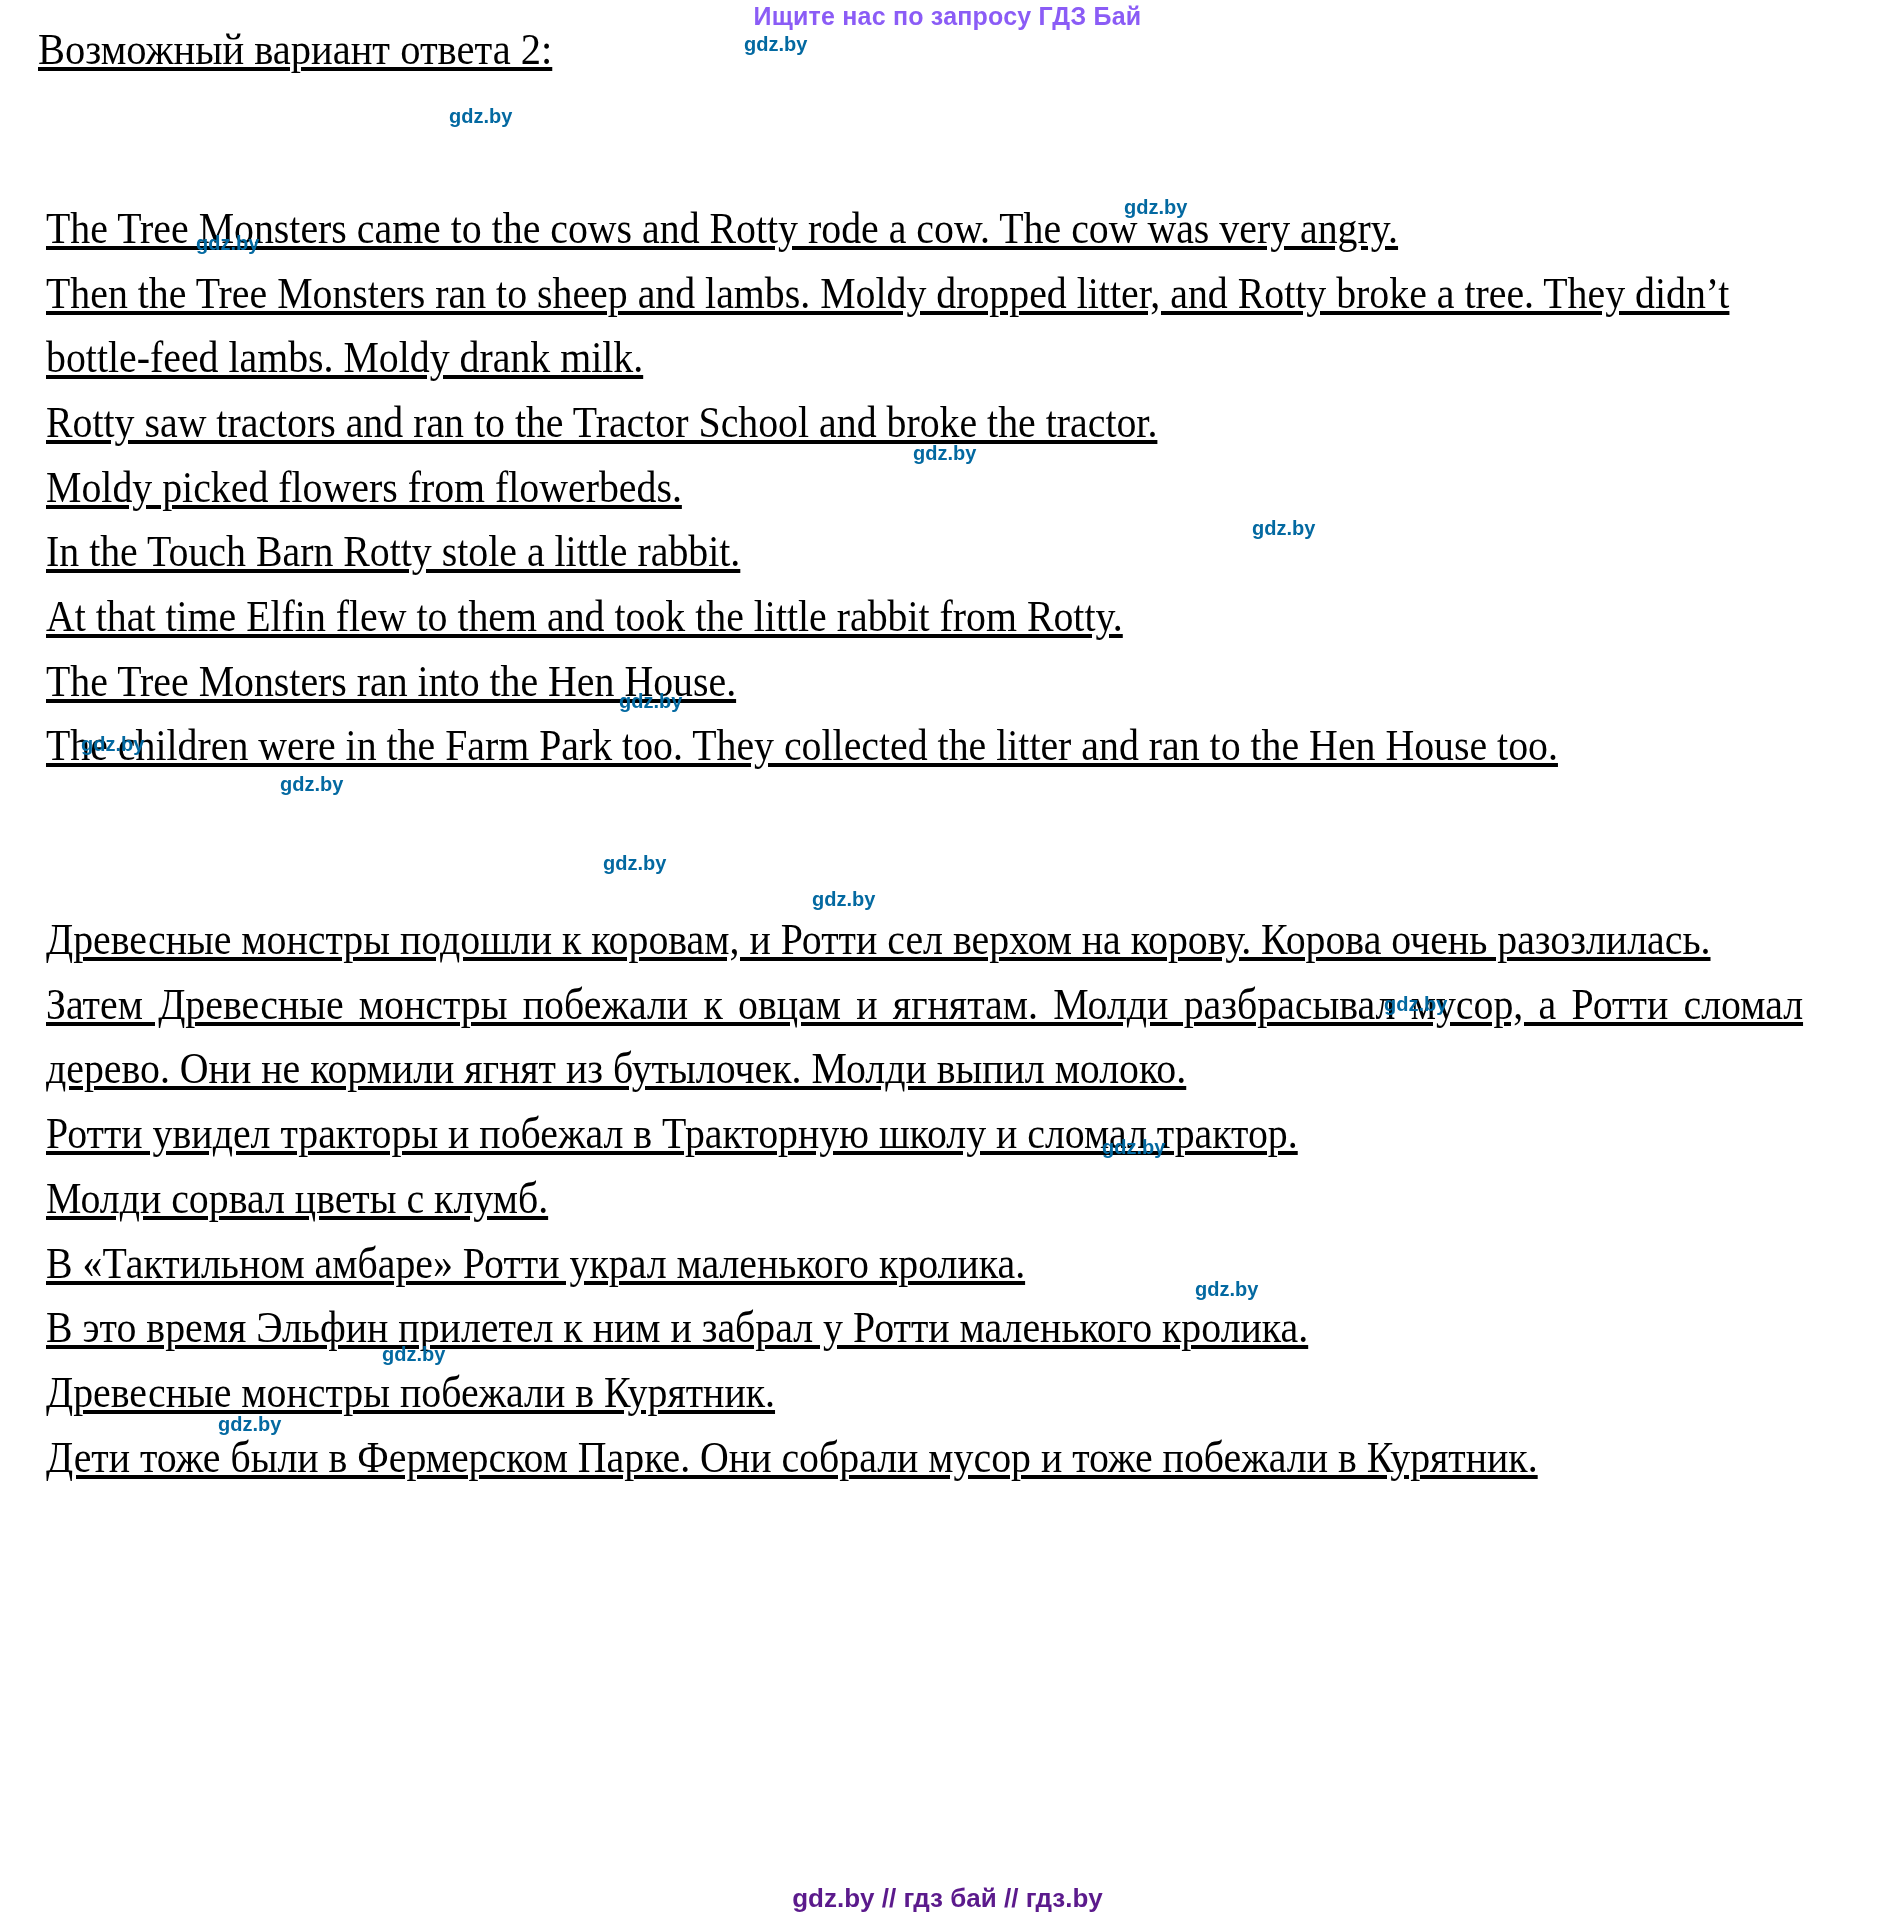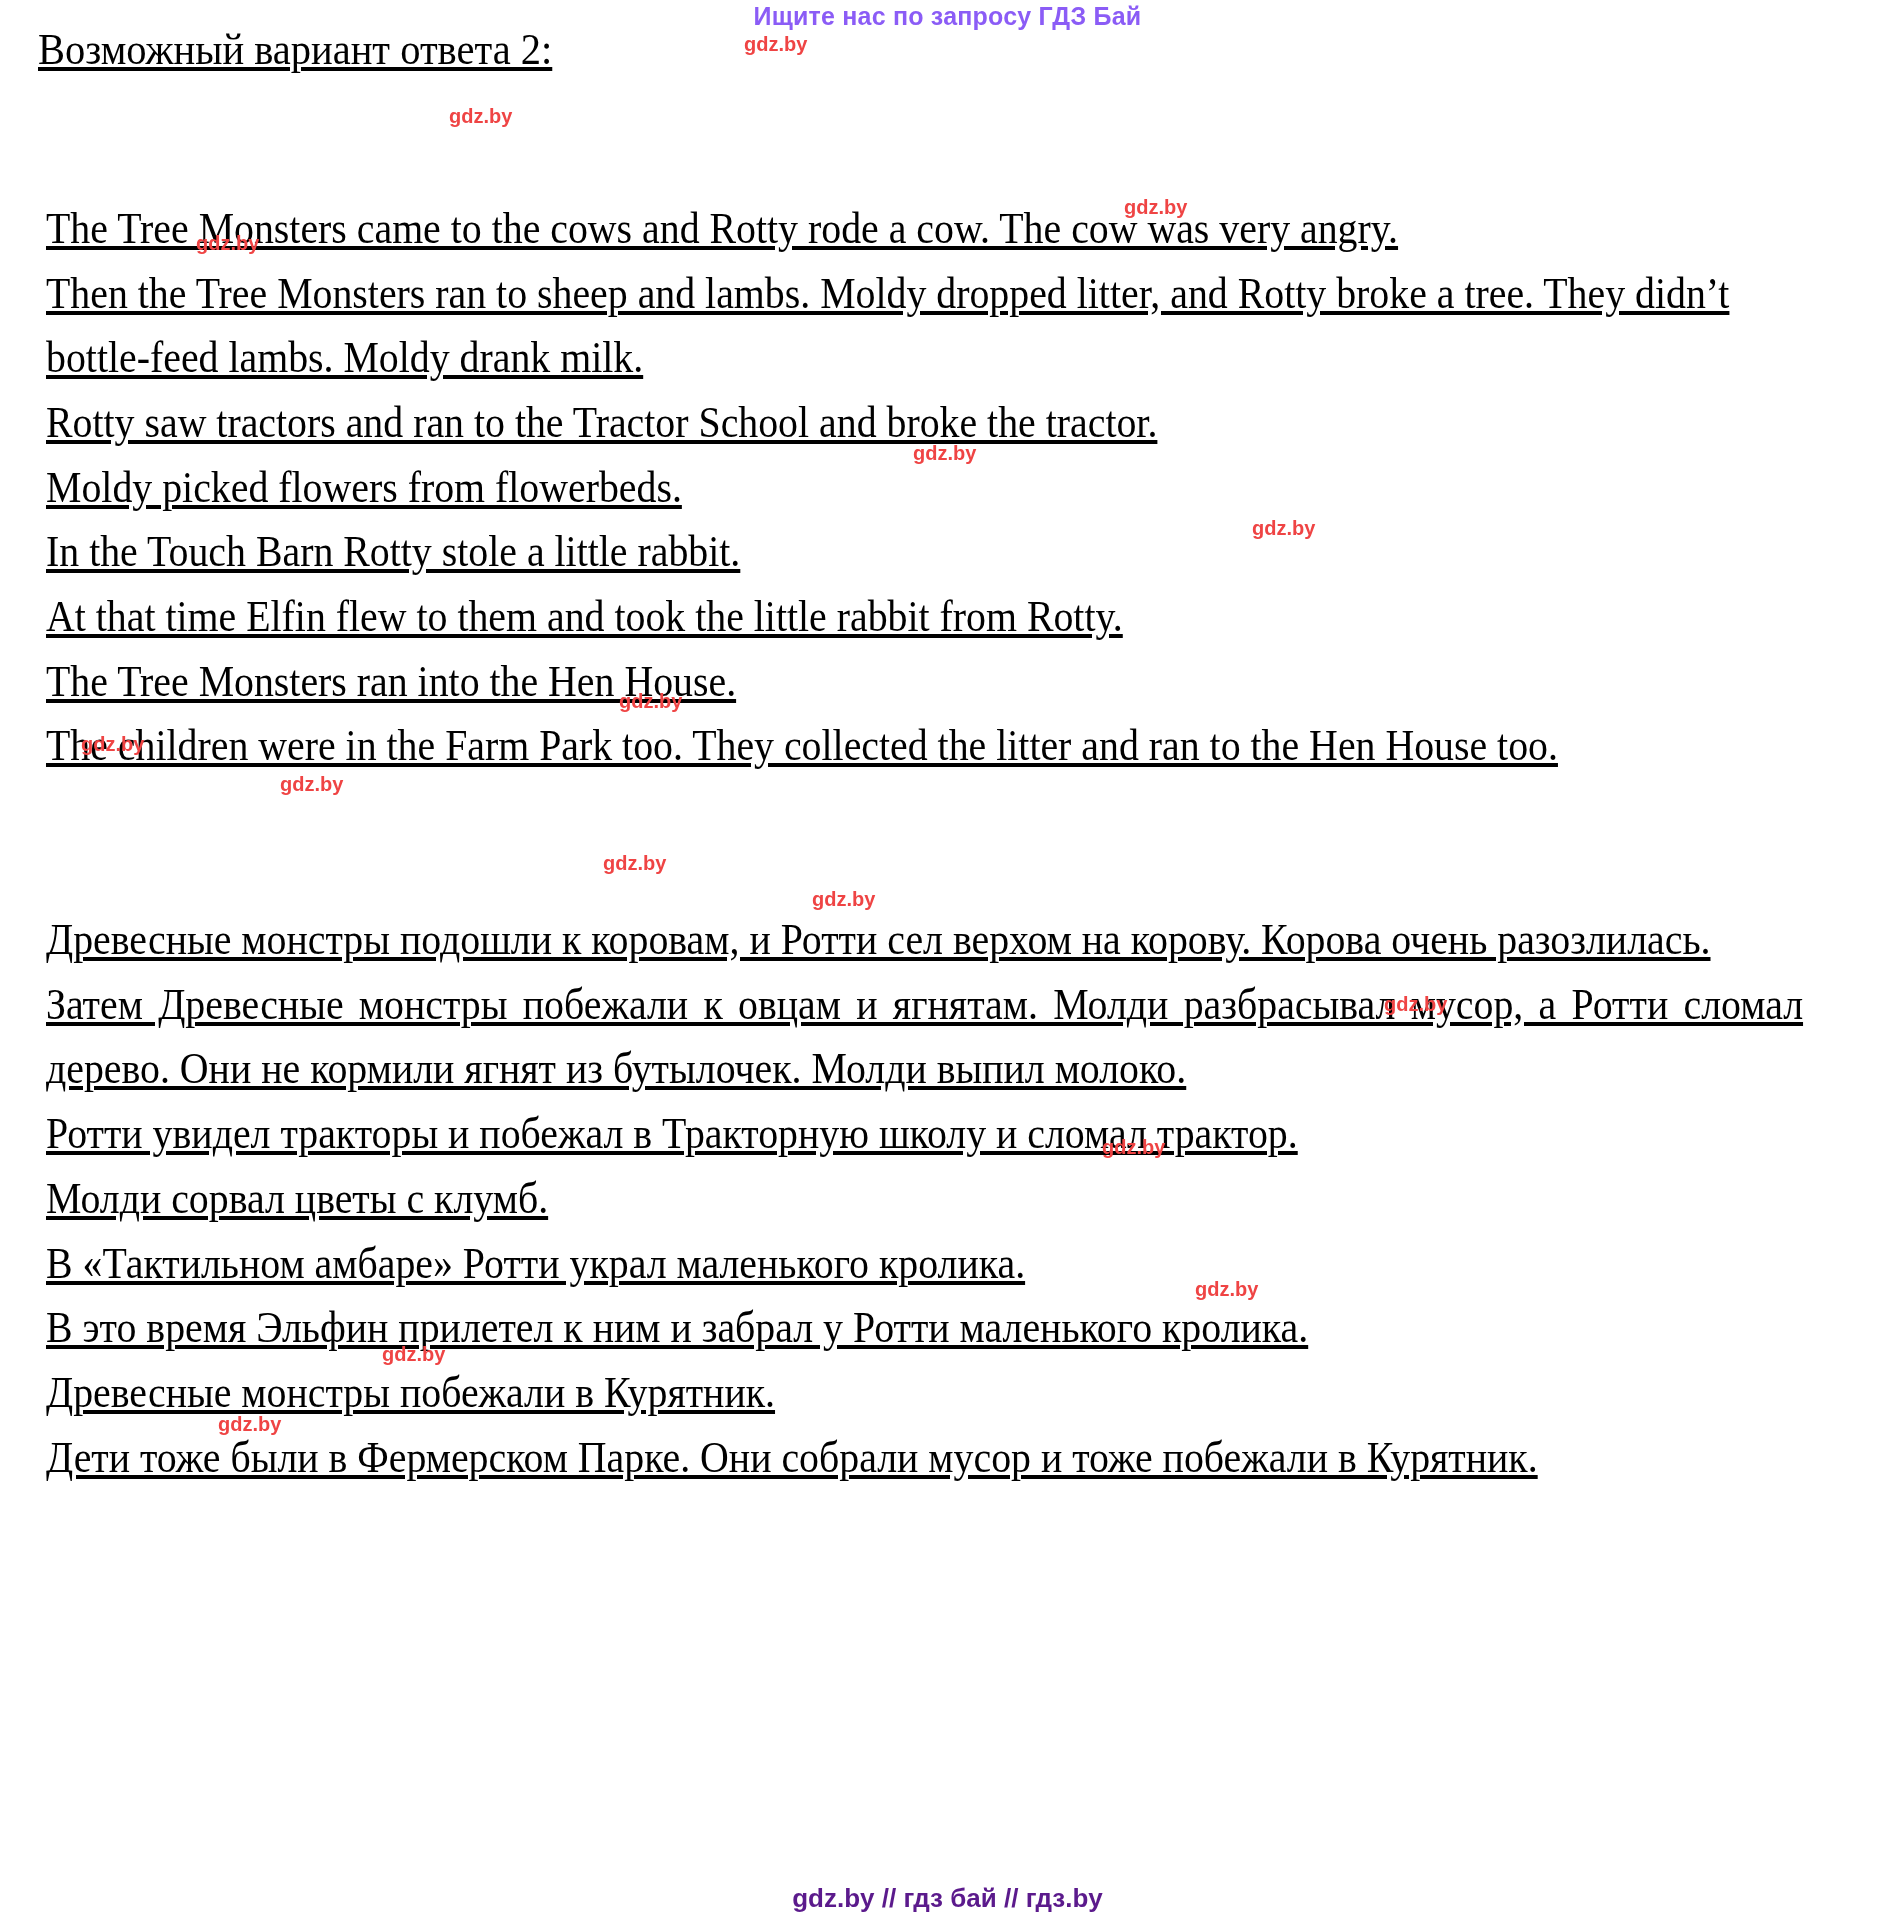--- a/index.html
+++ b/index.html
@@ -69,21 +69,21 @@
   .para.eng { text-align: left; }
   .para.rus-justify { text-align: justify; text-justify: inter-word; }
   .gap-xl { height: 113px; }
 
   
   .wm {
     position: absolute;
     font-family: "Liberation Sans", "DejaVu Sans", sans-serif;
     font-size: 20px;
     font-weight: 700;
-    color: #ef4444;
+    color: #0369a1;
     white-space: nowrap;
     pointer-events: none;
   }
 
   
   .footer {
     position: absolute;
     bottom: 11.5px;
     left: 0;
     width: 100%;

